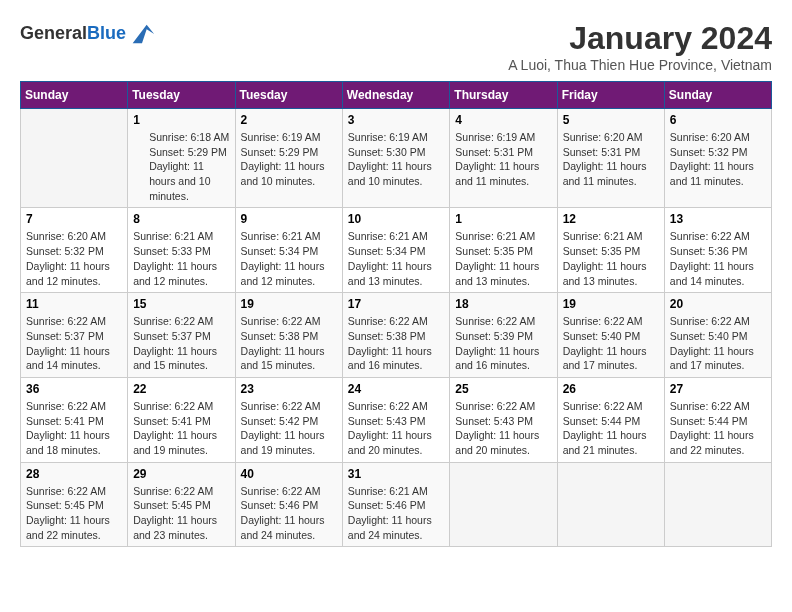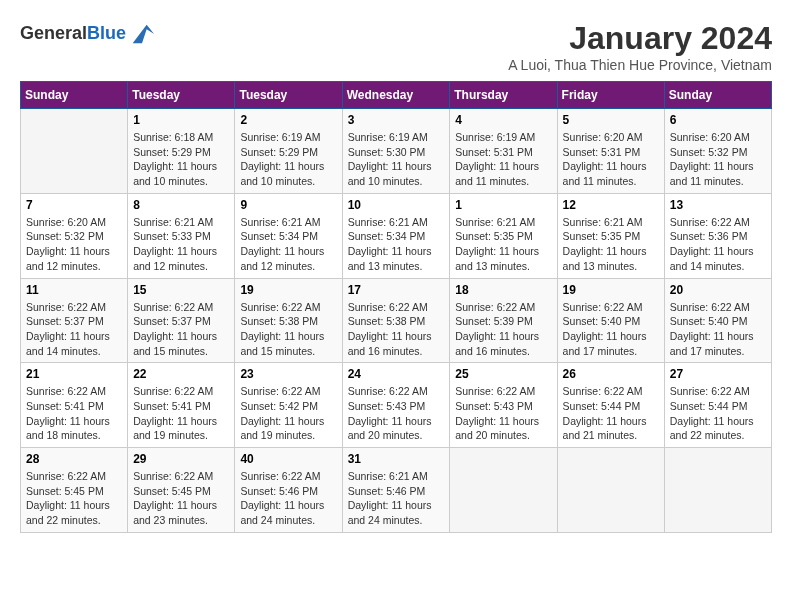--- a/index.html
+++ b/index.html
@@ -111,21 +111,21 @@
         <th>Thursday</th>
         <th>Friday</th>
         <th>Sunday</th>
       </tr>
   </thead>
   <tbody id="calendar-body">
   <tr>
         <td class="empty-cell"></td>
         <td>
           <span class="day-num">1</span>
-          <div class="day-detail" style="white-space: pre-line;">Sunrise: 6:18 AM
+          <div class="day-detail" style="white-space: pre-line; margin-left: 16px;">Sunrise: 6:18 AM
 Sunset: 5:29 PM
 Daylight: 11 hours and 10 minutes.</div>
         </td>
         <td>
           <span class="day-num">2</span>
           <div class="day-detail" style="white-space: pre-line;">Sunrise: 6:19 AM
 Sunset: 5:29 PM
 Daylight: 11 hours and 10 minutes.</div>
         </td>
         <td>
@@ -236,21 +236,21 @@
         </td>
         <td>
           <span class="day-num">20</span>
           <div class="day-detail" style="white-space: pre-line;">Sunrise: 6:22 AM
 Sunset: 5:40 PM
 Daylight: 11 hours and 17 minutes.</div>
         </td>
       </tr>
       <tr>
         <td>
-          <span class="day-num">21</span>
+          <span class="day-num">36</span>
           <div class="day-detail" style="white-space: pre-line;">Sunrise: 6:22 AM
 Sunset: 5:41 PM
 Daylight: 11 hours and 18 minutes.</div>
         </td>
         <td>
           <span class="day-num">22</span>
           <div class="day-detail" style="white-space: pre-line;">Sunrise: 6:22 AM
 Sunset: 5:41 PM
 Daylight: 11 hours and 19 minutes.</div>
         </td>

